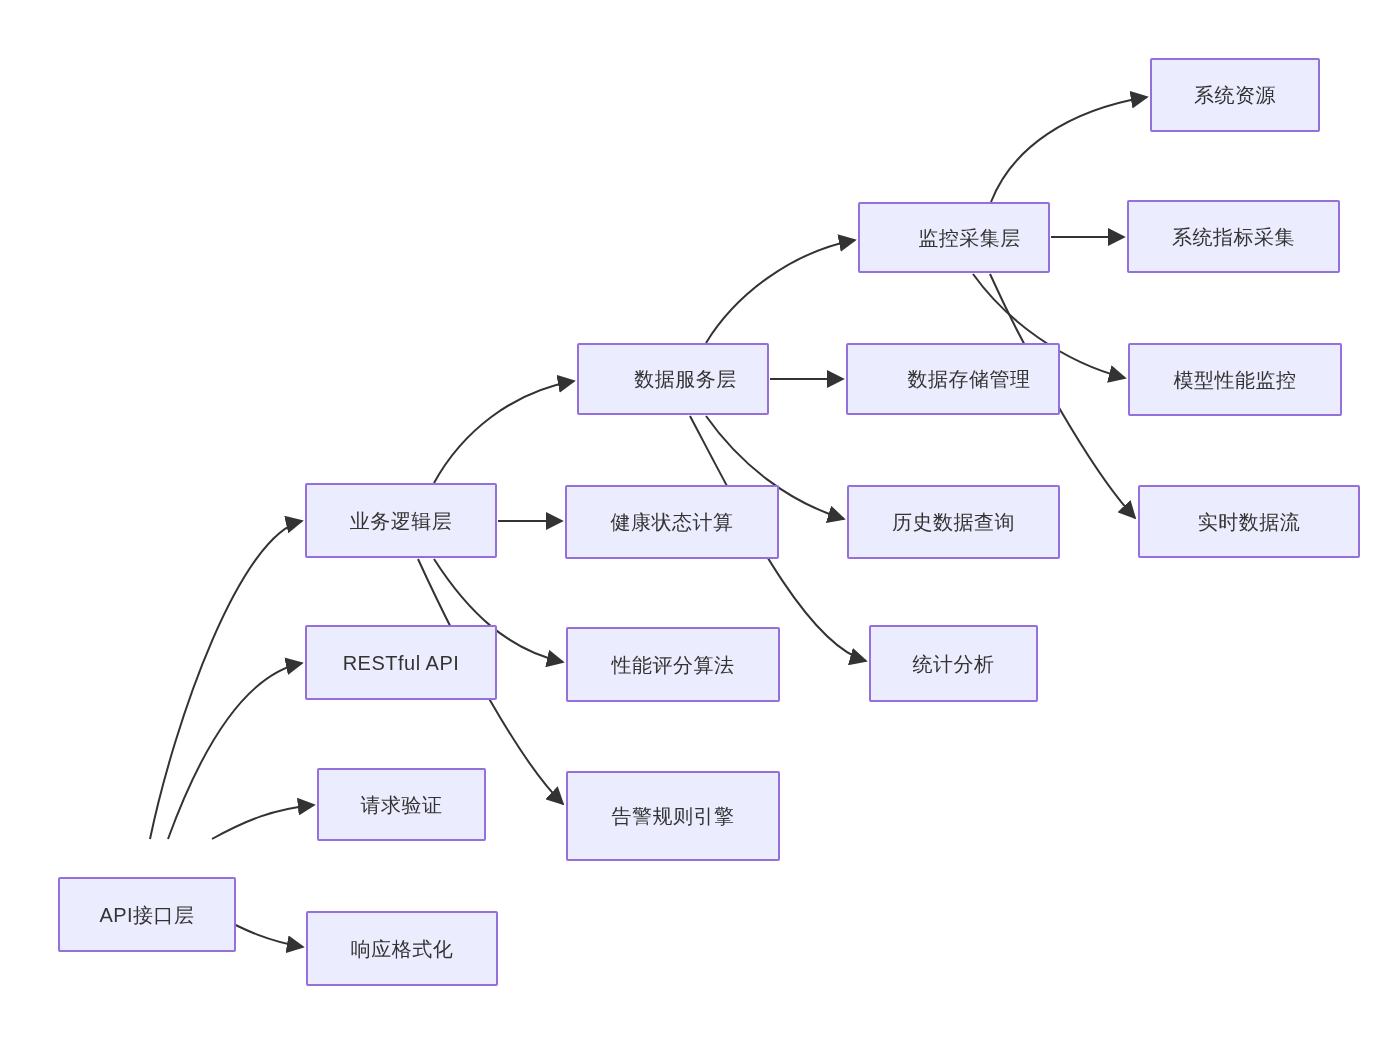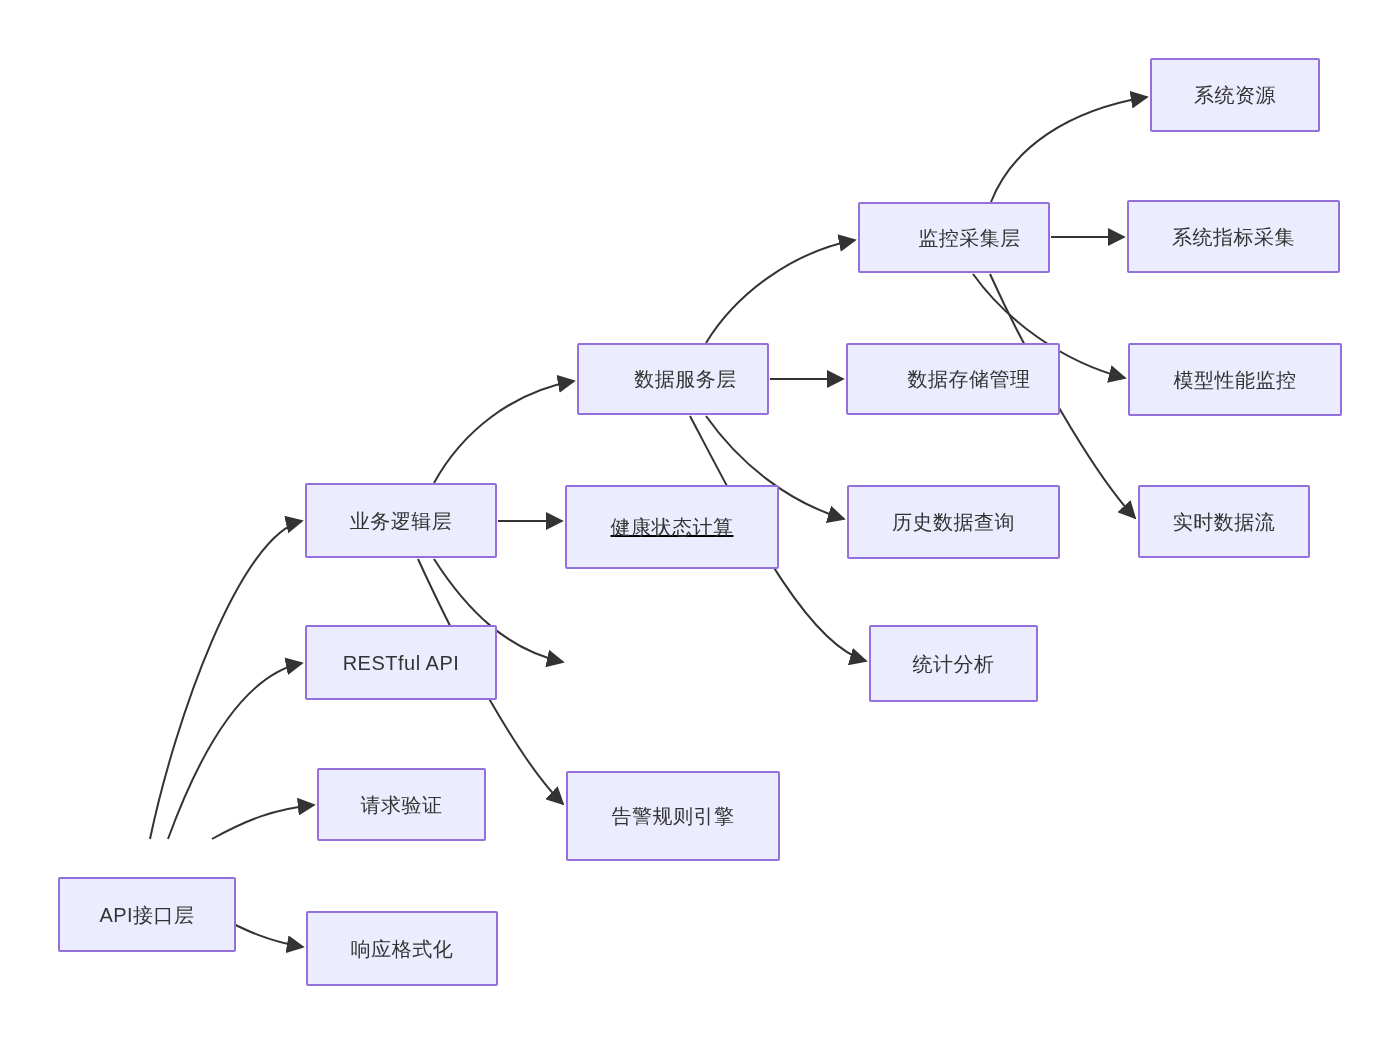--- a/index.html
+++ b/index.html
@@ -52,31 +52,31 @@
     white-space: nowrap;
     letter-spacing: 0.5px;
   }
   
   #n-api       { left:  58px; top: 839px; width: 178px; height: 75px; margin-top: 38px; }
   #n-biz       { left: 305px; top: 483px; width: 192px; height: 75px; }
   #n-rest      { left: 305px; top: 625px; width: 192px; height: 75px; }
   #n-reqval    { left: 317px; top: 768px; width: 169px; height: 73px; }
   #n-respfmt   { left: 306px; top: 911px; width: 192px; height: 75px; }
   #n-datasvc   { left: 577px; top: 343px; width: 192px; height: 72px; padding-left: 25px; }
-  #n-health    { left: 565px; top: 485px; width: 214px; height: 84px; text-decoration: underline; }
+  #n-health    { left: 565px; top: 485px; width: 214px; height: 74px; }
   #n-perf      { left: 566px; top: 627px; width: 214px; height: 75px; }
   #n-alert     { left: 566px; top: 771px; width: 214px; height: 90px; }
   #n-monitor   { left: 858px; top: 202px; width: 192px; height: 71px; padding-left: 31px; }
   #n-storage   { left: 846px; top: 343px; width: 214px; height: 72px; padding-left: 32px; }
   #n-history   { left: 847px; top: 485px; width: 213px; height: 74px; }
   #n-stats     { left: 869px; top: 625px; width: 169px; height: 77px; }
   #n-sysres    { left:1150px; top:  58px; width: 170px; height: 74px; }
   #n-sysmetric { left:1127px; top: 200px; width: 213px; height: 73px; }
   #n-modelperf { left:1128px; top: 343px; width: 214px; height: 73px; }
-  #n-realtime  { left:1138px; top: 485px; width: 172px; height: 73px; }
+  #n-realtime  { left:1138px; top: 485px; width: 222px; height: 73px; }
 </style>
 </head>
 <body>
 
 <div class="canvas">
 
   <svg class="edges" viewBox="0 0 1400 1043" xmlns="http://www.w3.org/2000/svg">
     <defs>
       <marker id="arrow" viewBox="0 0 10 10" refX="9" refY="5" markerWidth="9" markerHeight="9" orient="auto-start-reverse">
         <path class="arrowhead" d="M 0 0 L 10 5 L 0 10 z"></path>
@@ -114,20 +114,23 @@
   </div>
   <div class="node" id="n-respfmt">
     <span class="label">响应格式化</span>
   </div>
   <div class="node" id="n-datasvc">
     <span class="label">数据服务层</span>
   </div>
   <div class="node" id="n-health">
     <span class="label">健康状态计算</span>
   </div>
+  <div class="node" id="n-perf">
+    <span class="label">性能评分算法</span>
+  </div>
   <div class="node" id="n-alert">
     <span class="label">告警规则引擎</span>
   </div>
   <div class="node" id="n-monitor">
     <span class="label">监控采集层</span>
   </div>
   <div class="node" id="n-storage">
     <span class="label">数据存储管理</span>
   </div>
   <div class="node" id="n-history">

